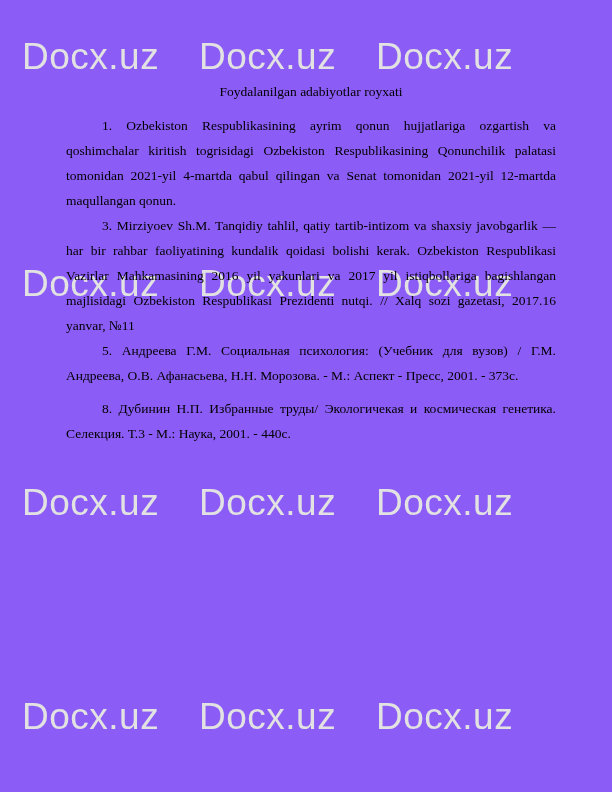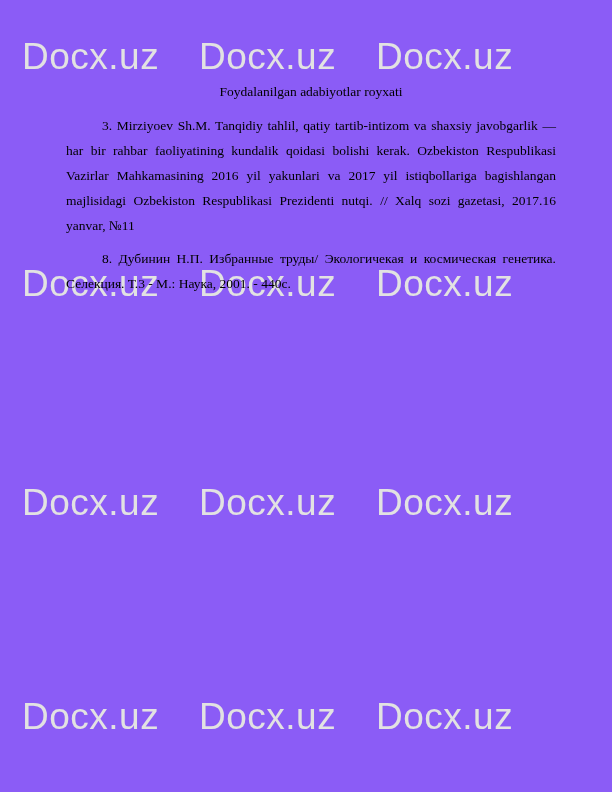--- a/index.html
+++ b/index.html
@@ -79,17 +79,19 @@
     <span class="wm r2 c0">Docx.uz</span>
     <span class="wm r2 c1">Docx.uz</span>
     <span class="wm r2 c2">Docx.uz</span>
     <span class="wm r3 c0">Docx.uz</span>
     <span class="wm r3 c1">Docx.uz</span>
     <span class="wm r3 c2">Docx.uz</span>
   </div>
 
   <div class="content">
     <h1 class="doc-title">Foydalanilgan adabiyotlar royxati</h1>
+    <p class="ref">1. Ozbekiston Respublikasining ayrim qonun hujjatlariga ozgartish va qoshimchalar kiritish togrisidagi Ozbekiston Respublikasining Qonunchilik palatasi tomonidan 2021-yil 4-martda qabul qilingan va Senat tomonidan 2021-yil 12-martda maqullangan qonun.</p>
     <p class="ref">3. Mirziyoev Sh.M. Tanqidiy tahlil, qatiy tartib-intizom va shaxsiy javobgarlik — har bir rahbar faoliyatining kundalik qoidasi bolishi kerak. Ozbekiston Respublikasi Vazirlar Mahkamasining 2016 yil yakunlari va 2017 yil istiqbollariga bagishlangan majlisidagi Ozbekiston Respublikasi Prezidenti nutqi. // Xalq sozi gazetasi, 2017.16 yanvar, №11</p>
+    <p class="ref">5. Андреева Г.М. Социальная психология: (Учебник для вузов) / Г.М. Андреева, О.В. Афанасьева, Н.Н. Морозова. - М.: Аспект - Пресс, 2001. - 373с.</p>
     <p class="ref sp8">8. Дубинин Н.П. Избранные труды/ Экологичекая и космическая генетика. Селекция. Т.3 - М.: Наука, 2001. - 440с.</p>
   </div>
 
 </div>
 
 </body></html>

